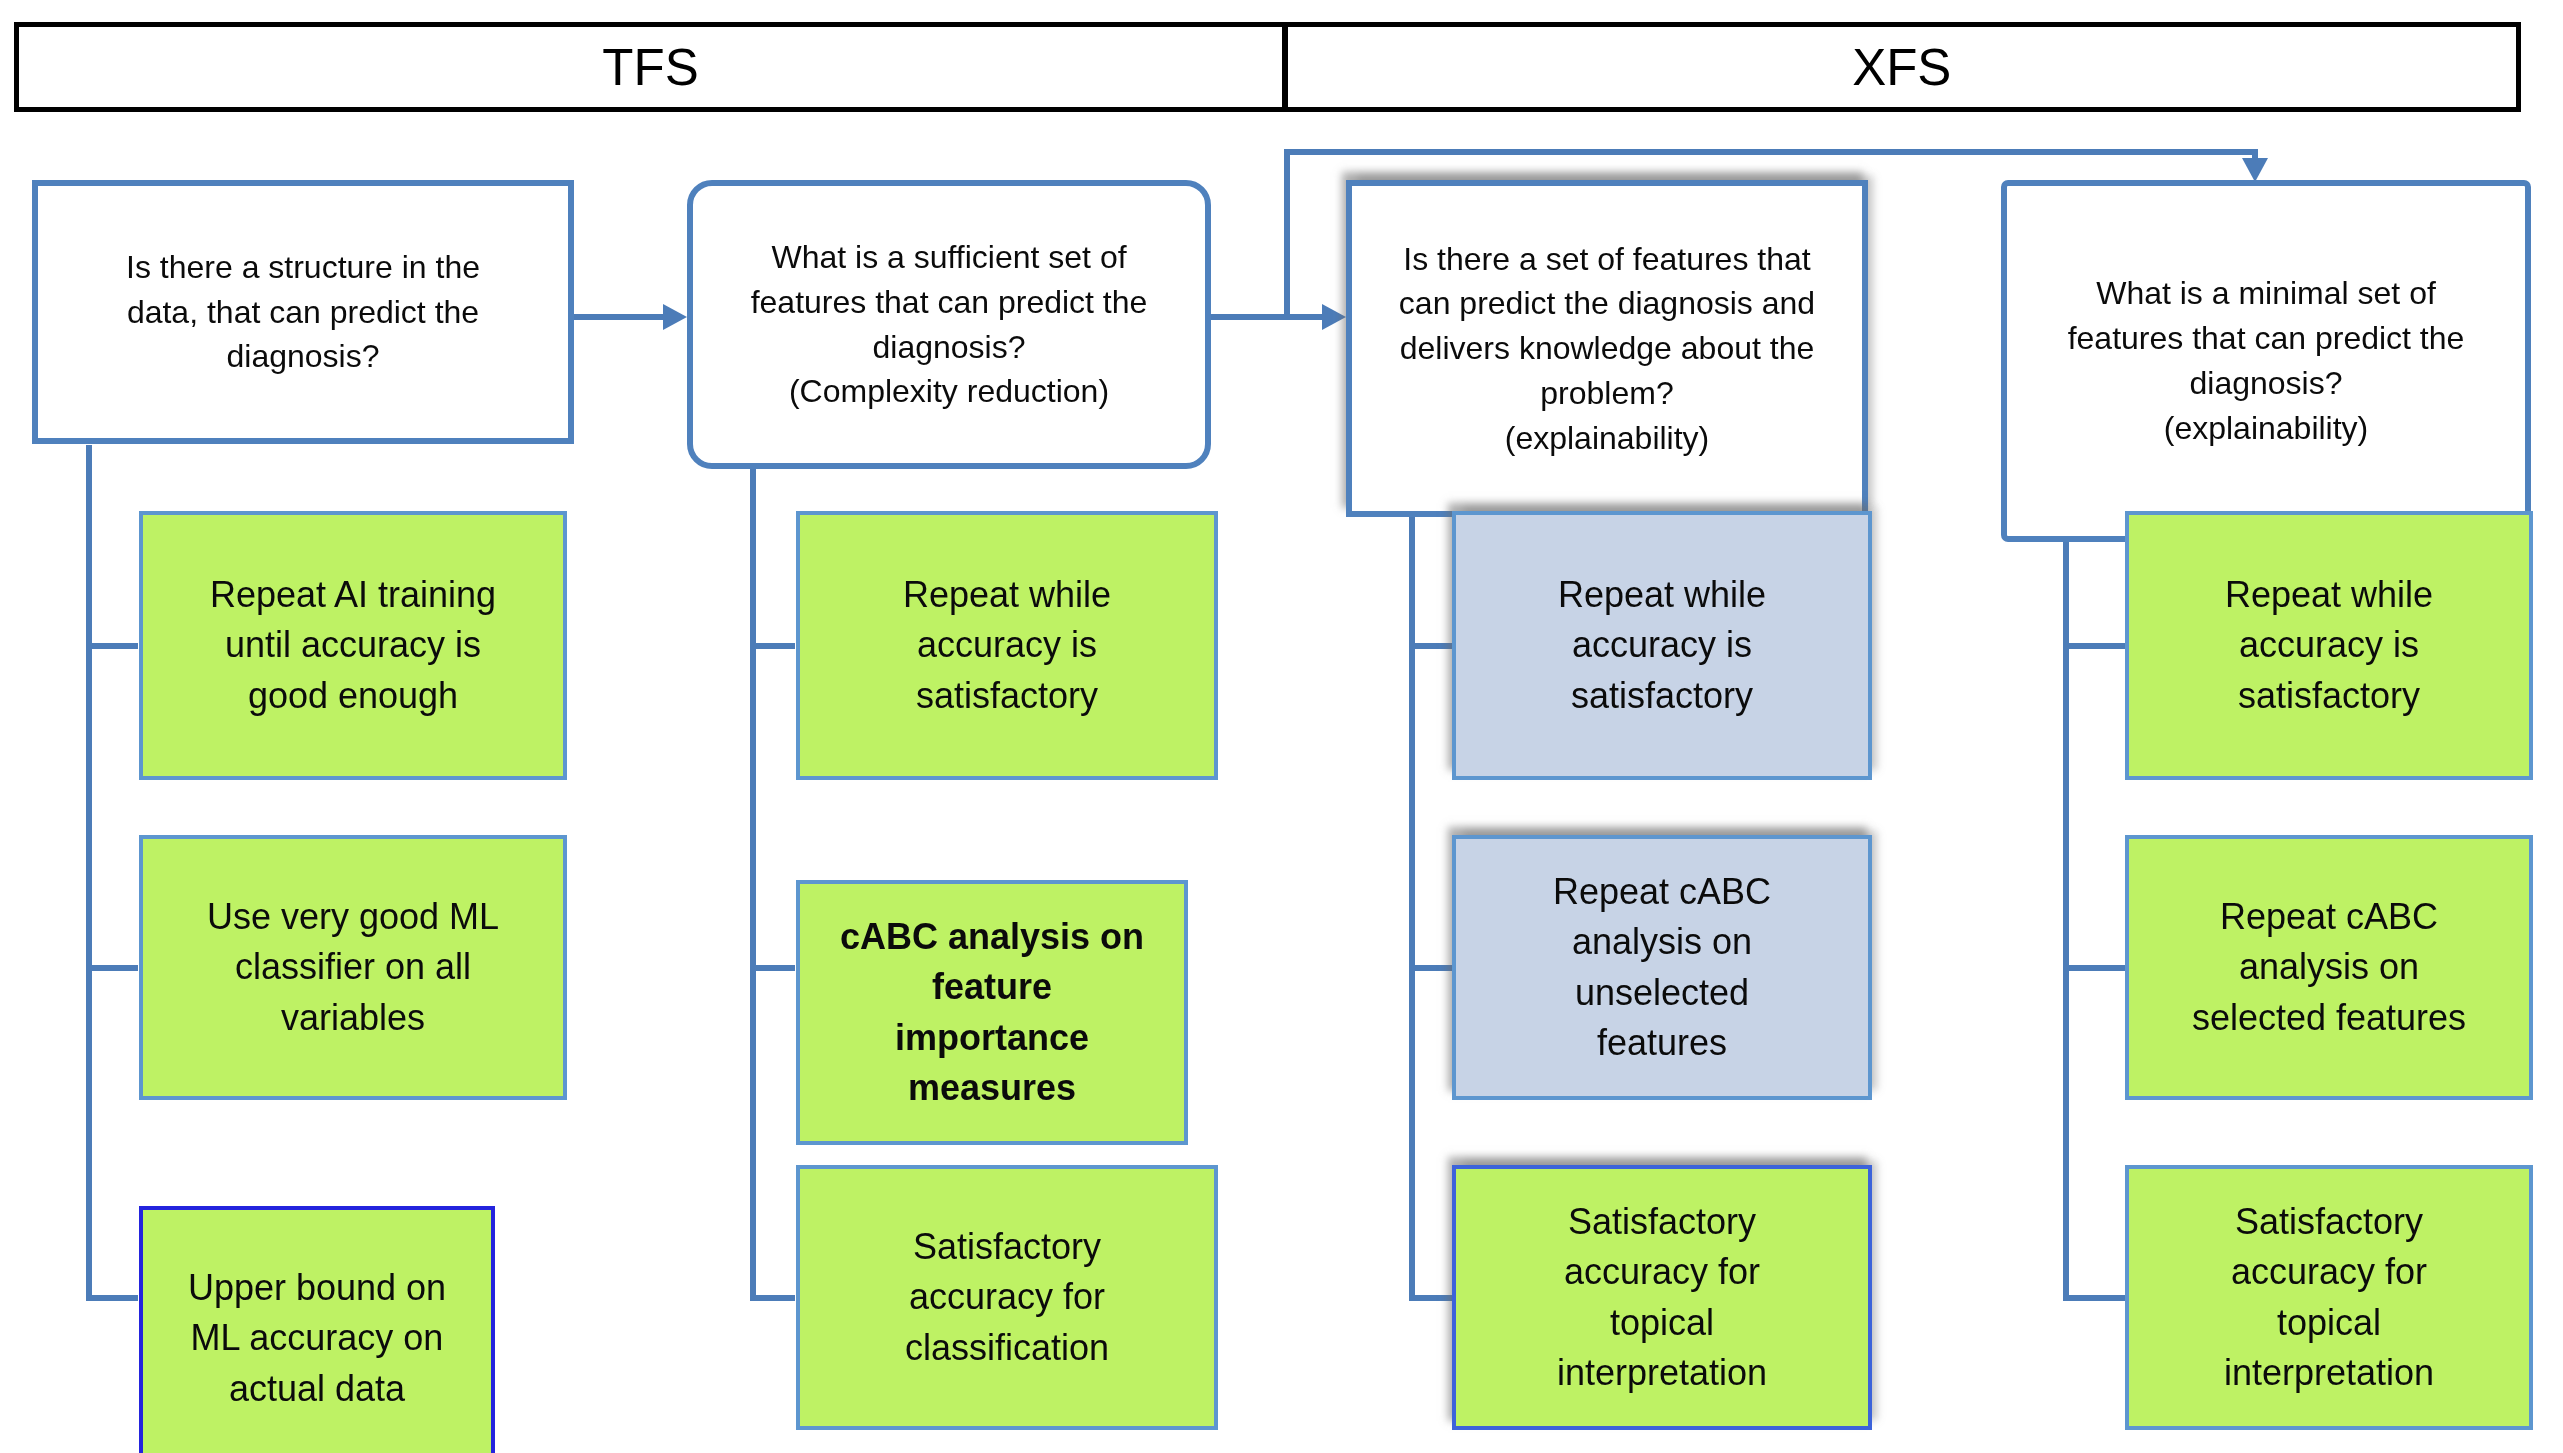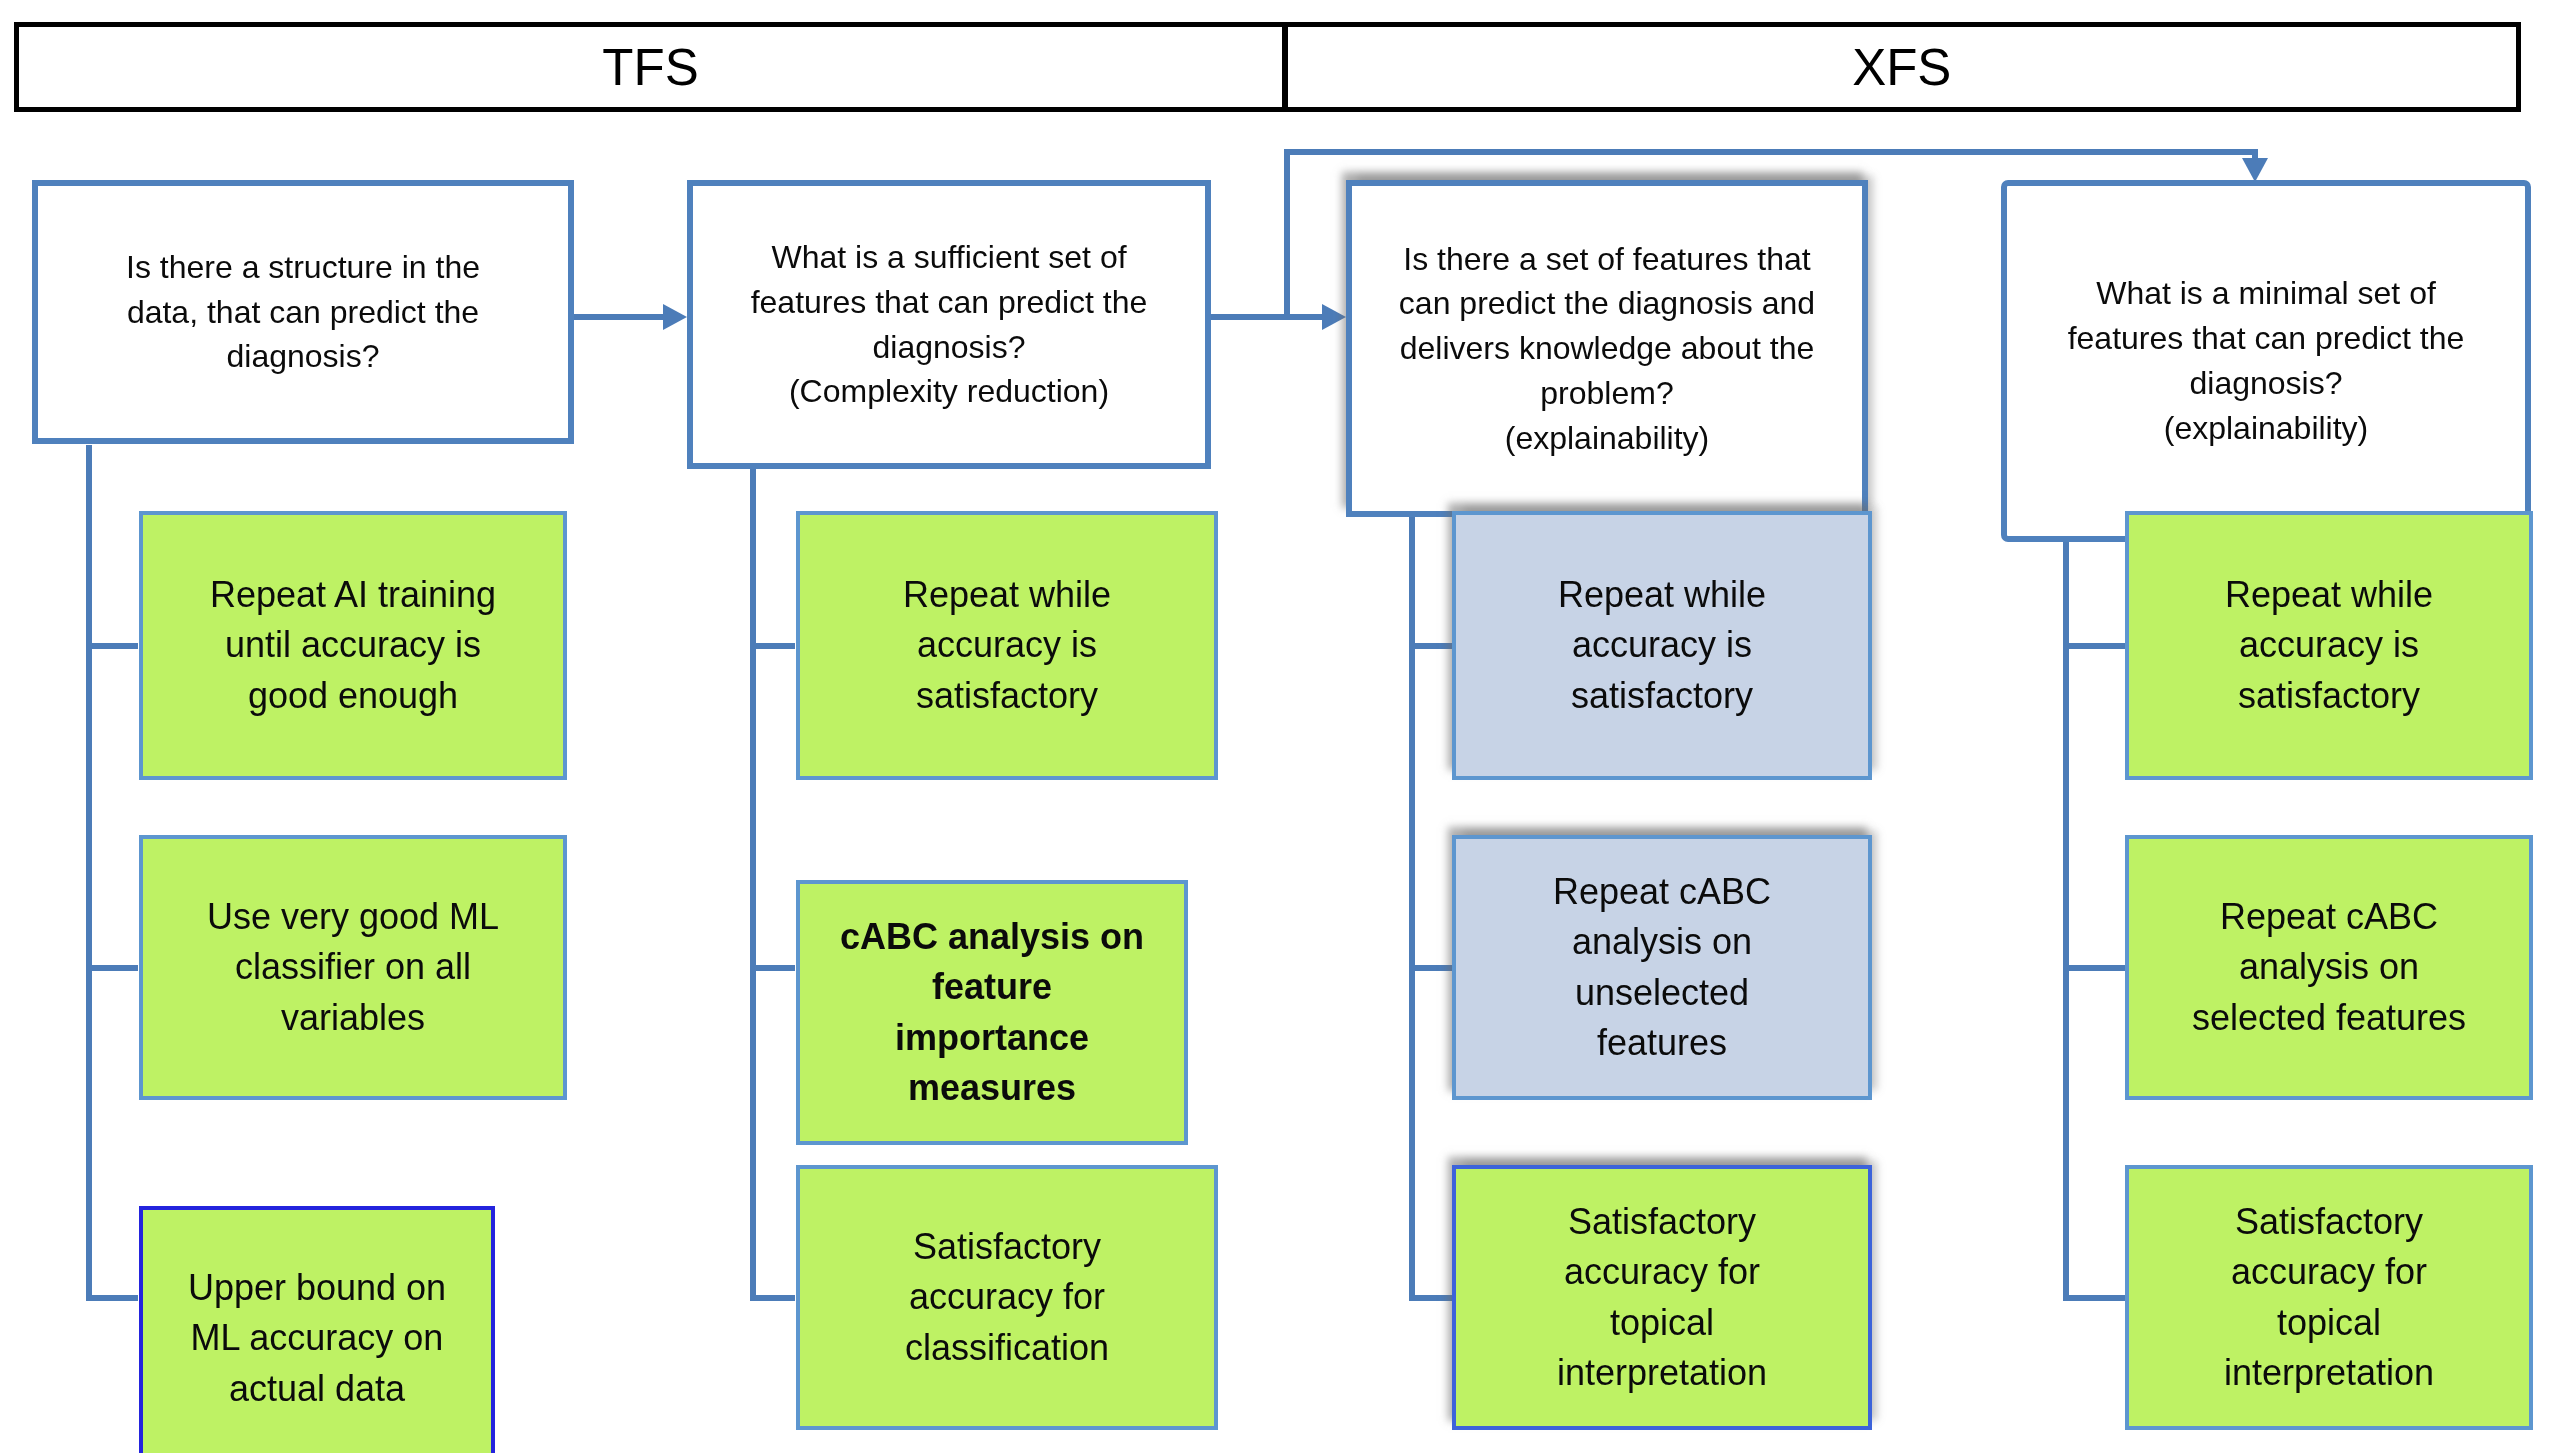--- a/index.html
+++ b/index.html
@@ -58,21 +58,21 @@
   }
   .arrow-down{
     width:0;height:0;
     border-left:13.5px solid transparent;
     border-right:13.5px solid transparent;
     border-top:24px solid #4C7CB8;
   }
 
   
   #q1{left:32px;top:180px;width:542px;height:264px;}
-  #q2{left:687px;top:180px;width:524px;height:289px;}
+  #q2{left:687px;top:180px;width:524px;height:289px;border-radius:25px;}
   #q3{left:1346px;top:180px;width:522px;height:337px;}
   #q4{left:2001px;top:180px;width:530px;height:362px;border-radius:7px;}
 
   
   #c1r1{left:139px;top:511px;width:428px;height:269px;}
   #c1r2{left:139px;top:835px;width:428px;height:265px;}
   #c1r3{left:139px;top:1206px;width:356px;height:265px;}
 
   #c2r1{left:796px;top:511px;width:422px;height:269px;}
   #c2r2{left:796px;top:880px;width:392px;height:265px;font-weight:bold;}

